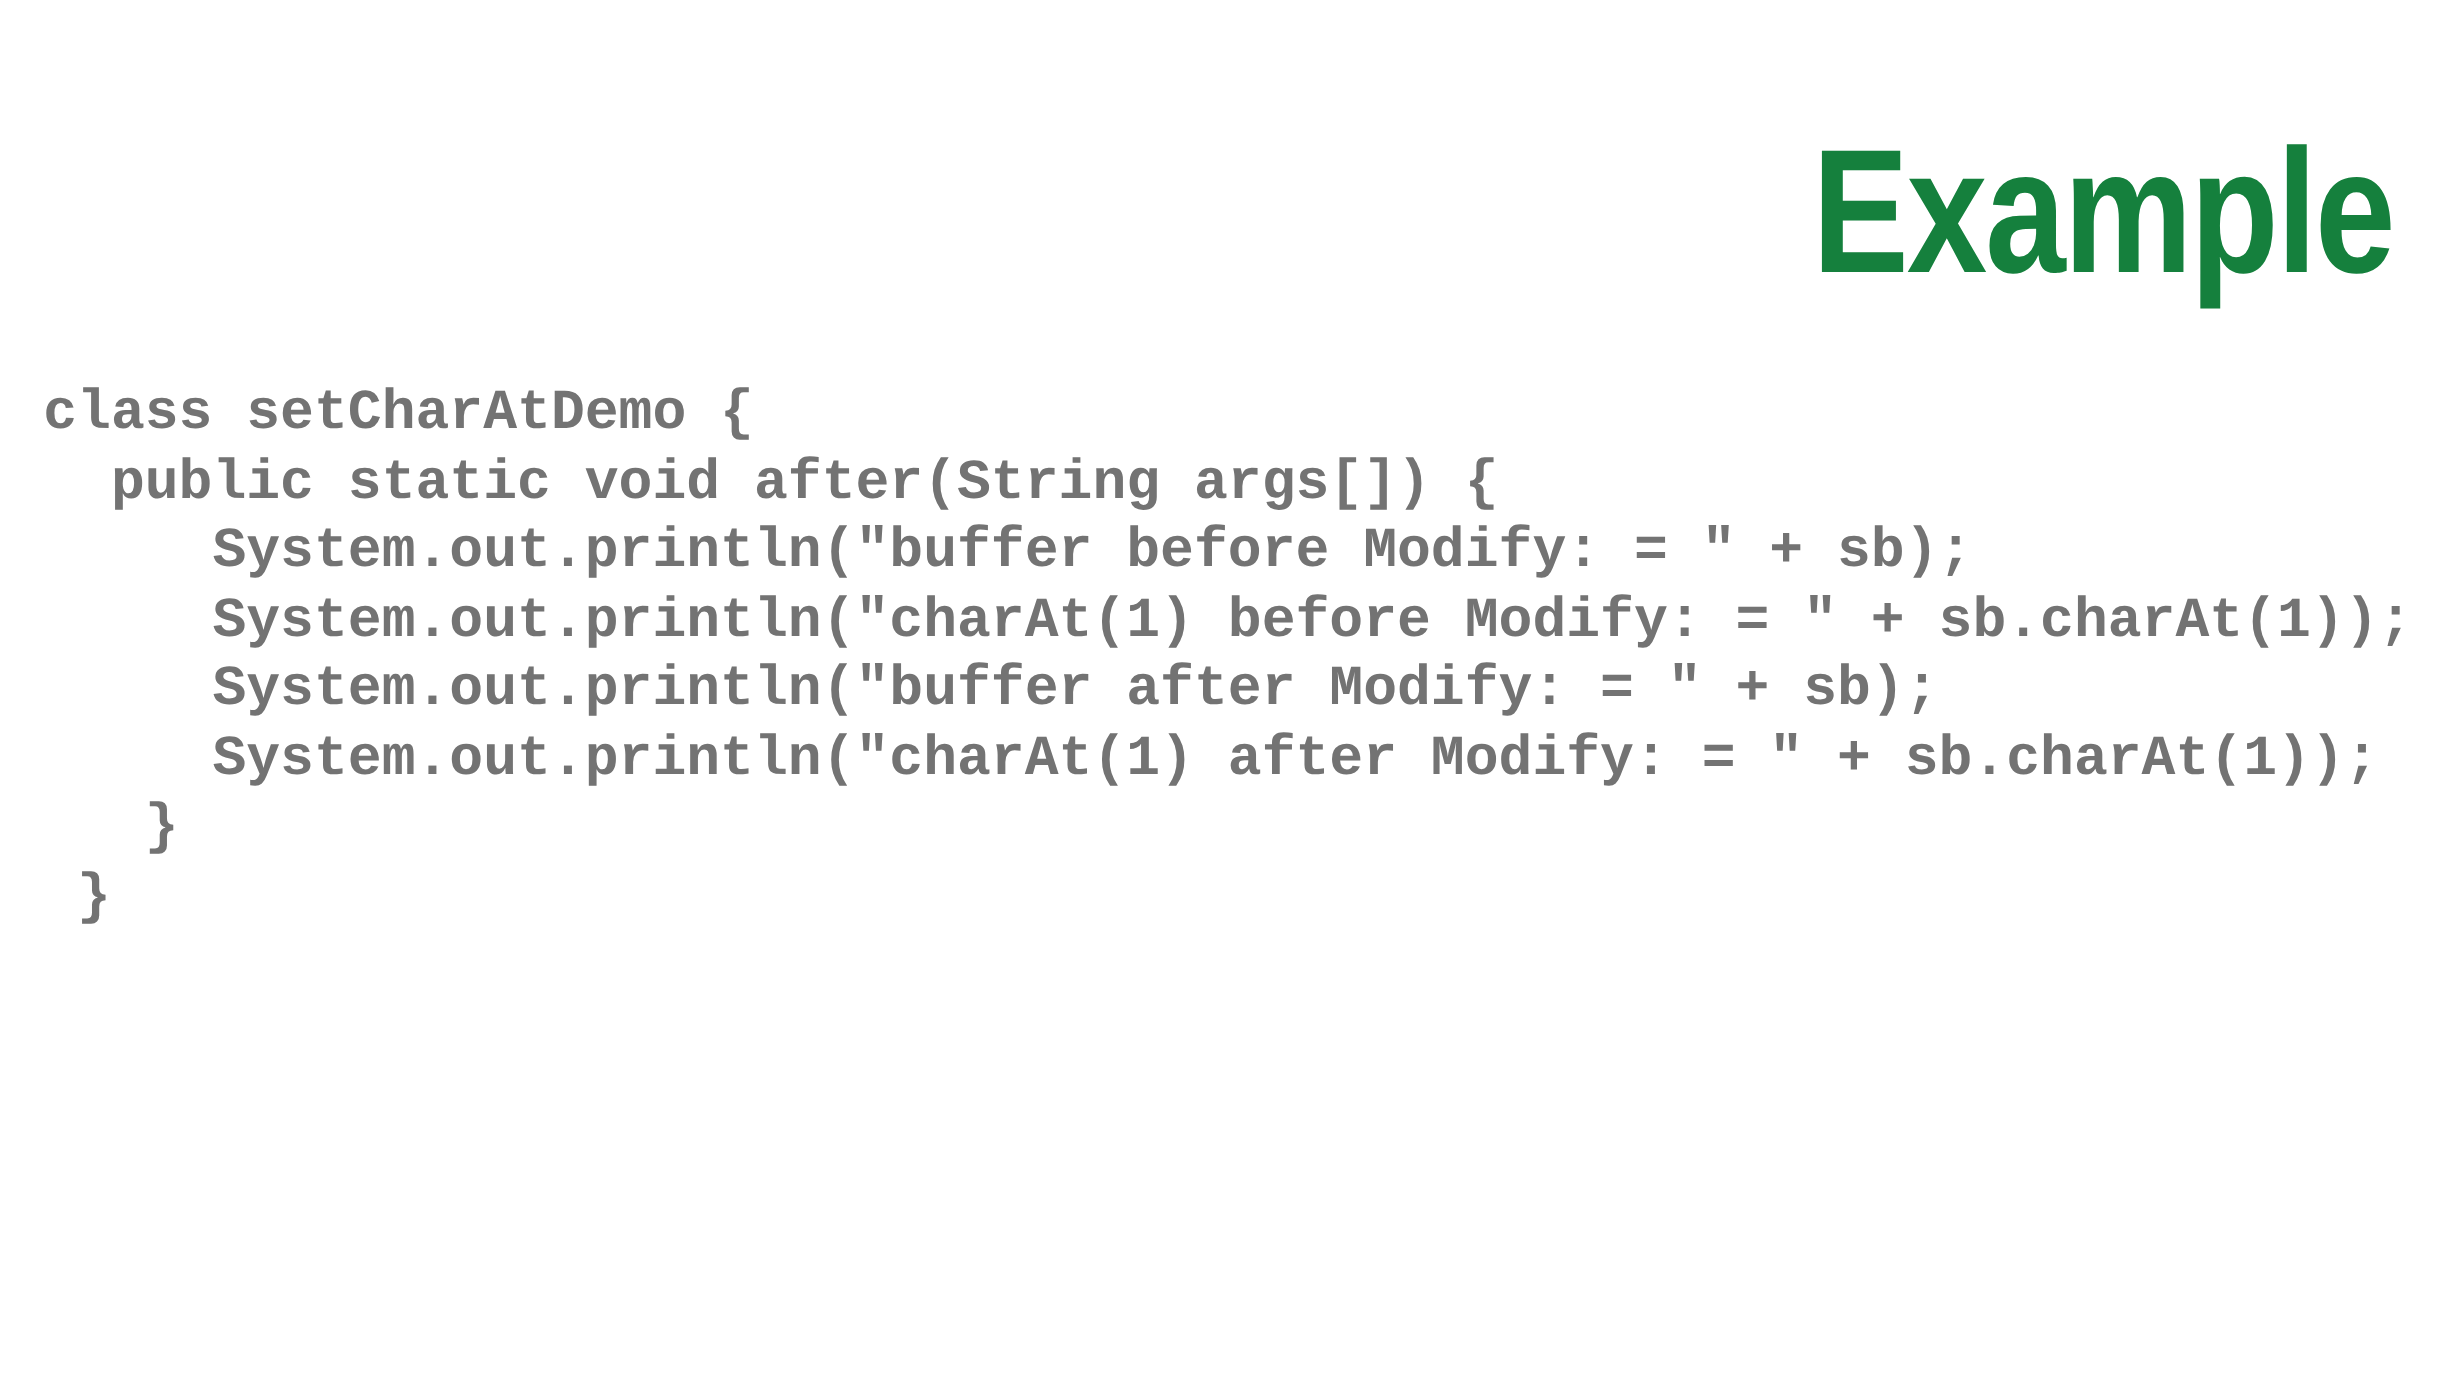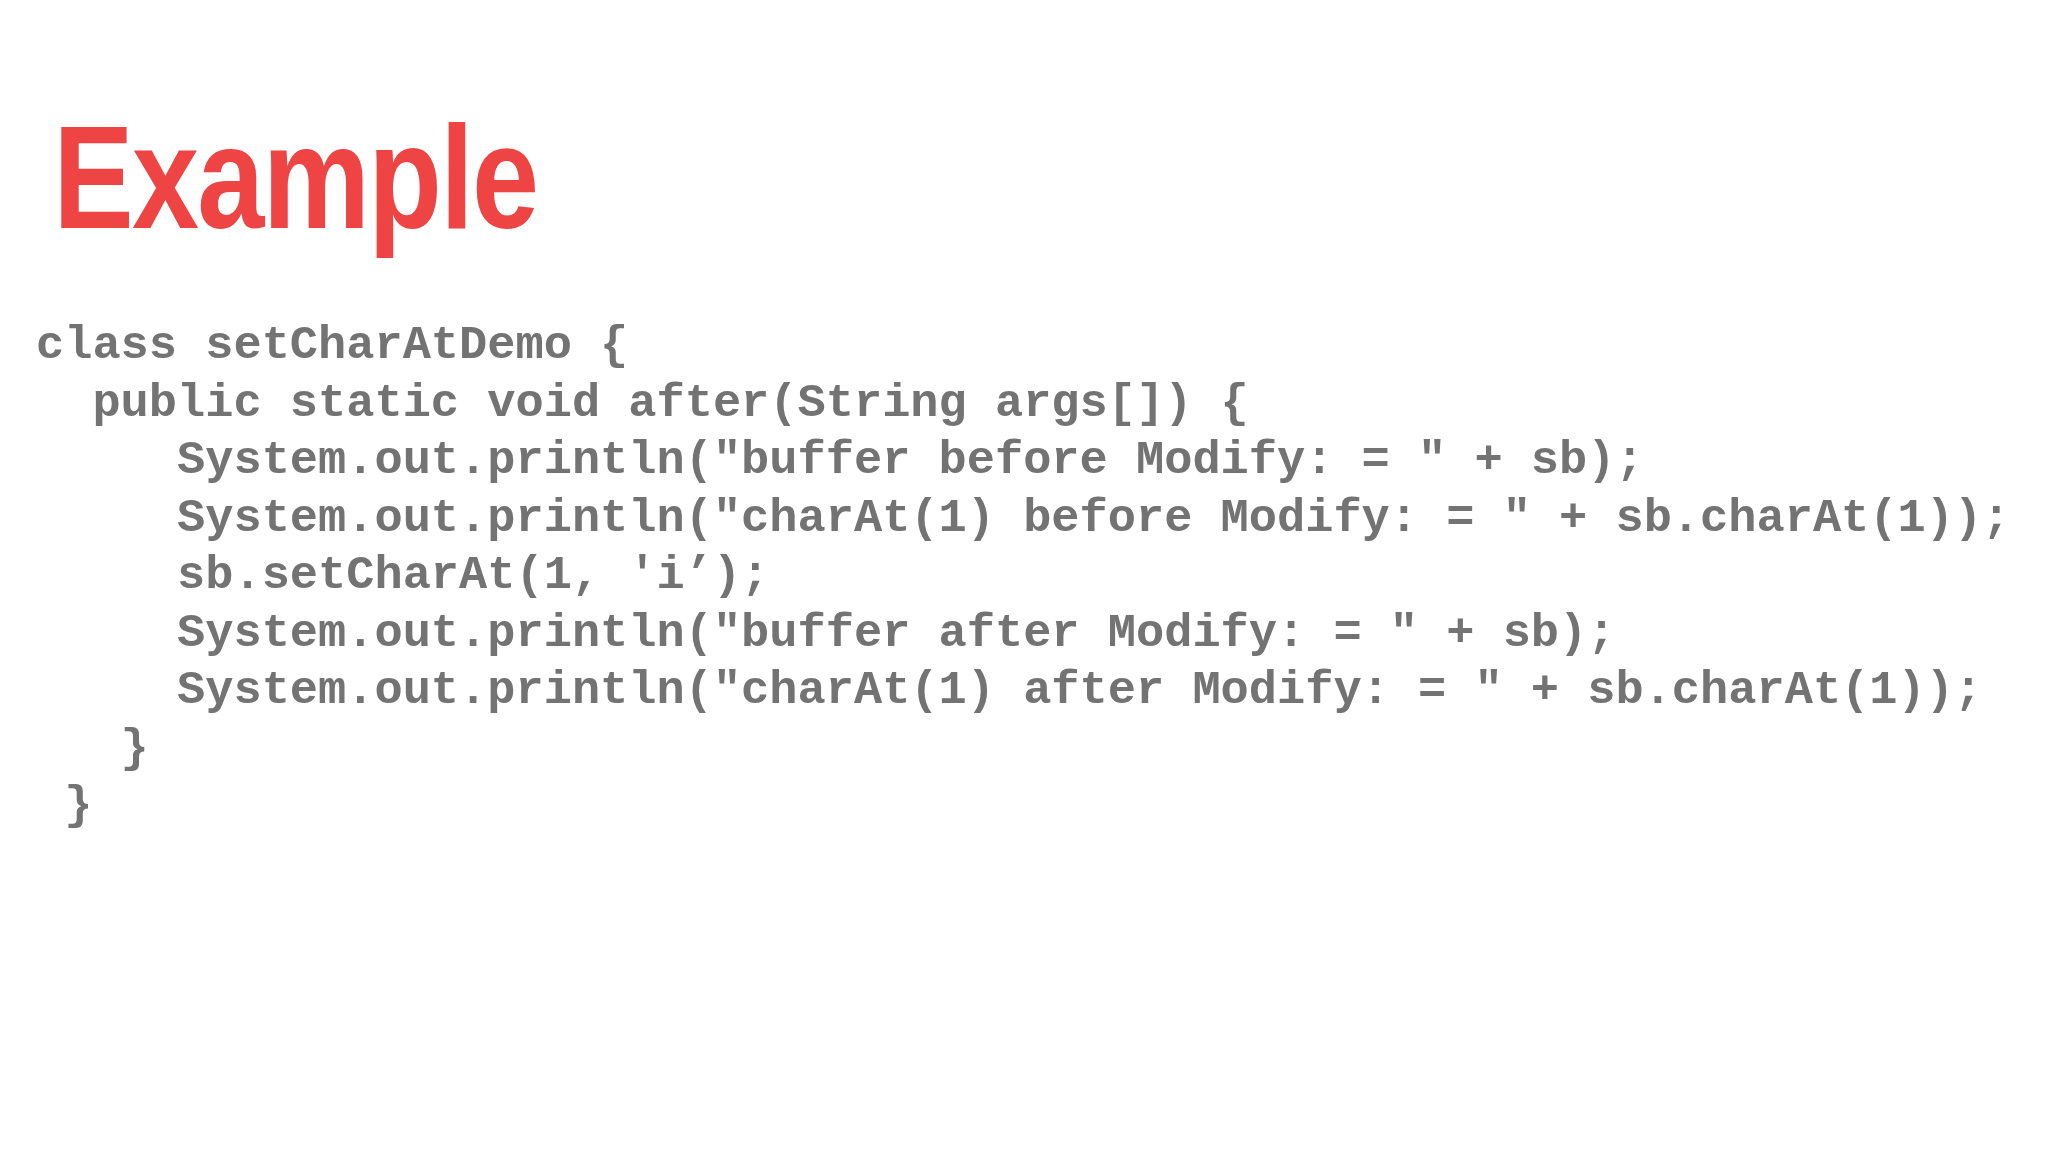--- a/index.html
+++ b/index.html
@@ -18,26 +18,26 @@
     position: absolute;
     inset: 0;
     background: #ffffff;
   }
   .slide-title {
     position: absolute;
     top: 104px;
     left: 0;
     width: 100%;
     margin: 0;
-    text-align: left;
+    text-align: right;
     font-family: "Liberation Sans", sans-serif;
     font-weight: 700;
     font-size: 147px;
     line-height: 1;
-    color: #ef4444;
+    color: #15803d;
     letter-spacing: -2px;
   }
   .slide-title .title-inner {
     display: inline-block;
     transform: scaleX(0.82);
     transform-origin: center;
     white-space: pre;
   }
   .code-block {
     position: absolute;
@@ -60,20 +60,19 @@
 
 <div class="slide">
 
   <h1 class="slide-title"><span class="title-inner">Example</span></h1>
 
   <div class="code-block">
     <div class="code-line">class setCharAtDemo {</div>
     <div class="code-line">  public static void after(String args[]) {</div>
     <div class="code-line">     System.out.println("buffer before Modify: = " + sb);</div>
     <div class="code-line">     System.out.println("charAt(1) before Modify: = " + sb.charAt(1));</div>
-    <div class="code-line">     sb.setCharAt(1, 'i’);</div>
     <div class="code-line">     System.out.println("buffer after Modify: = " + sb);</div>
     <div class="code-line">     System.out.println("charAt(1) after Modify: = " + sb.charAt(1));</div>
     <div class="code-line">   }</div>
     <div class="code-line"> }</div>
   </div>
 
 </div>
 
 </body></html>

